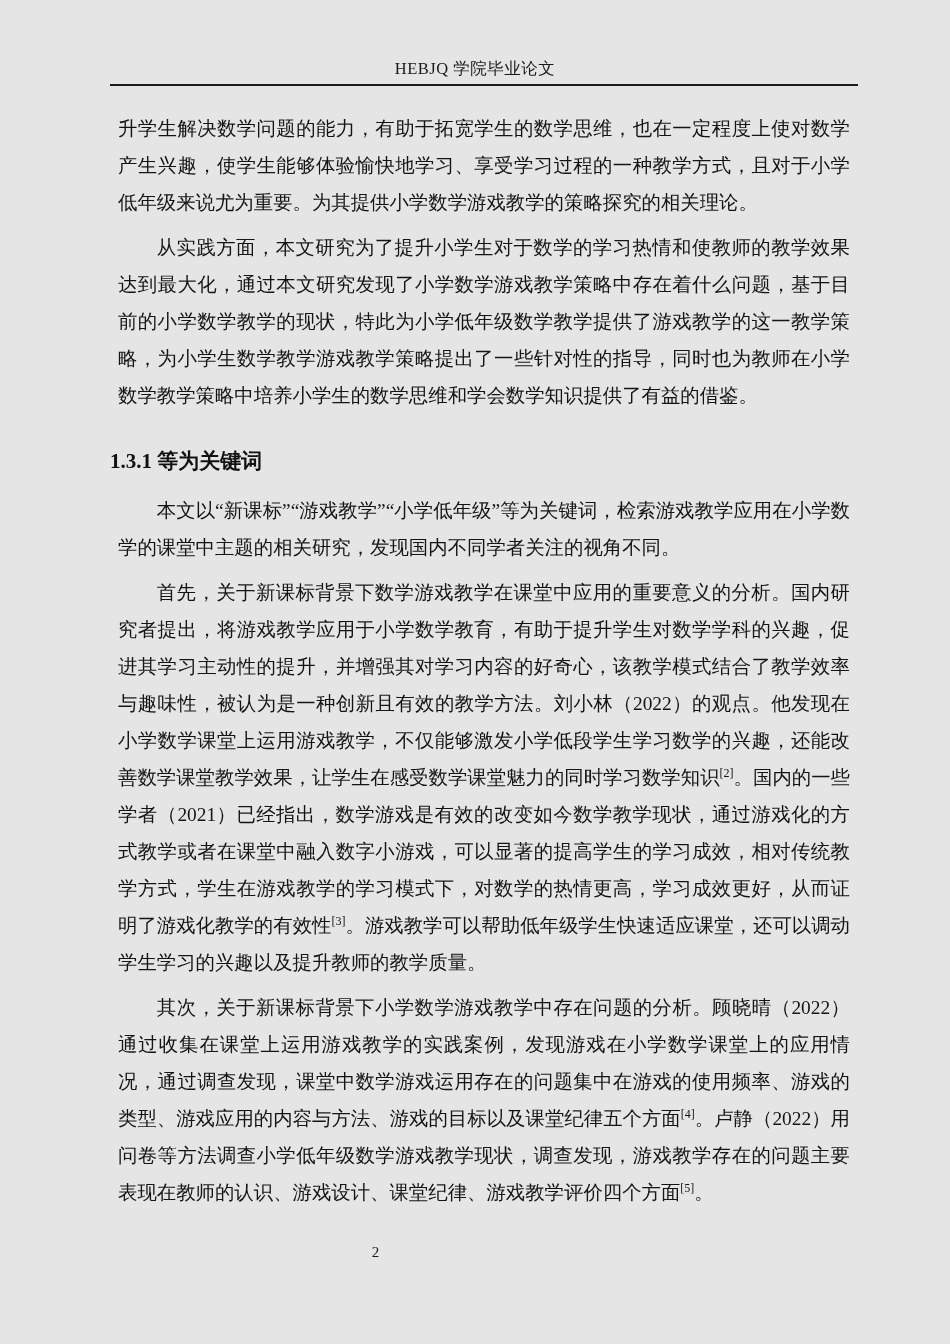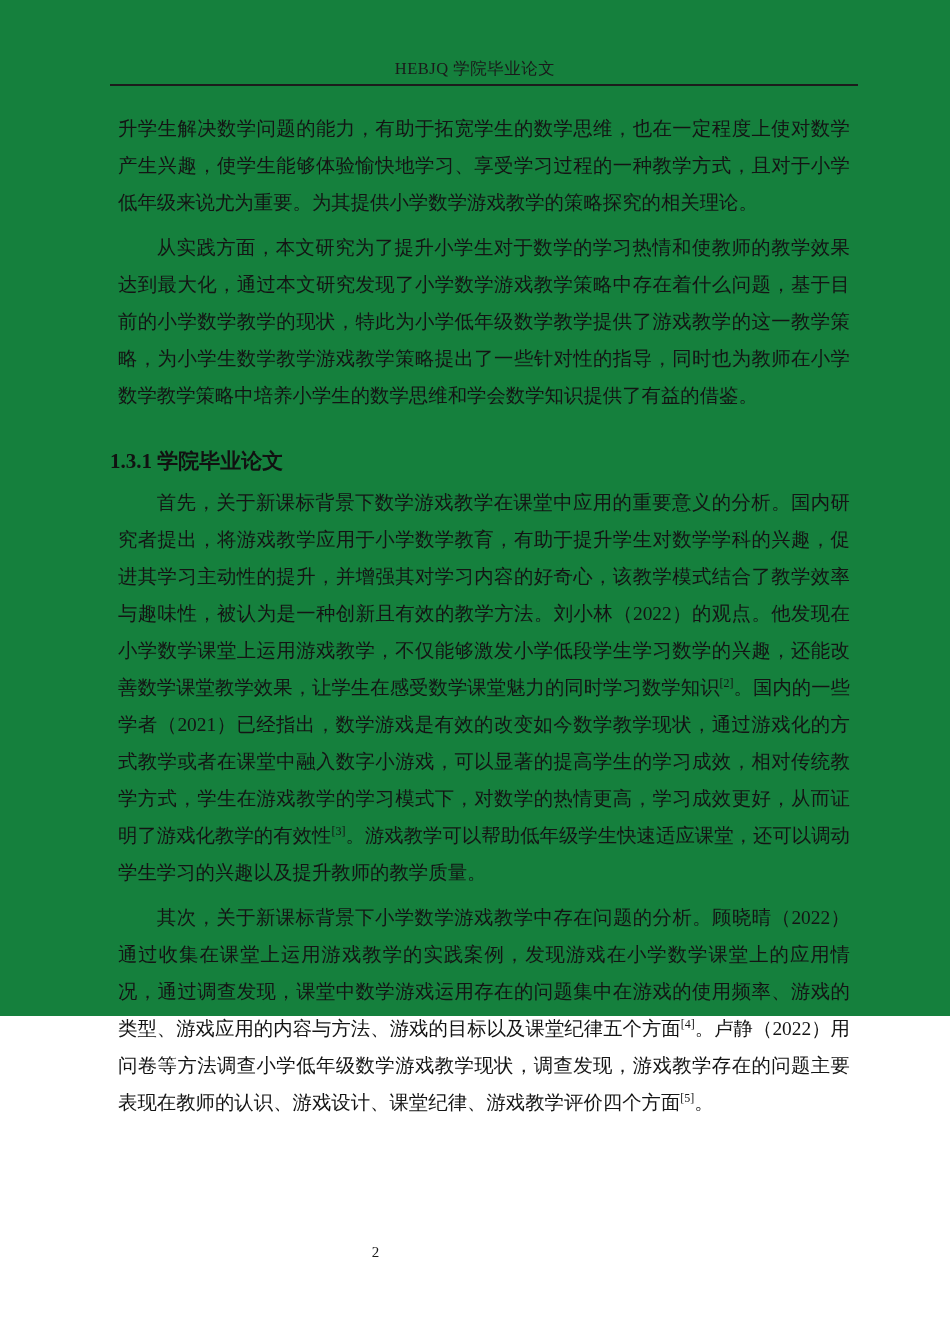--- a/index.html
+++ b/index.html
@@ -7,22 +7,22 @@
   body {
     width: 950px; height: 1344px;
     background: #ffffff;
     font-family: "Liberation Serif", serif;
     color: #141414;
     position: relative;
     overflow: hidden;
   }
   .page {
     position: relative;
-    width: 950px; height: 1016px;
-    background: #15803d;
+    width: 950px; height: 1344px;
+    background: #e5e5e5;
   }
   
   .header-title {
     position: absolute;
     top: 58px; left: 0; width: 950px;
     text-align: center;
     font-size: 16.5px;
     letter-spacing: 0.5px;
     color: #1a1a1a;
   }
@@ -87,22 +87,23 @@
   <div class="header-title">HEBJQ 学院毕业论文</div>
   <div class="header-rule"></div>
 
   <main class="content">
 
     <p class="body-para no-indent">升学生解决数学问题的能力，有助于拓宽学生的数学思维，也在一定程度上使对数学产生兴趣，使学生能够体验愉快地学习、享受学习过程的一种教学方式，且对于小学低年级来说尤为重要。为其提供小学数学游戏教学的策略探究的相关理论。</p>
 
     <p class="body-para">从实践方面，本文研究为了提升小学生对于数学的学习热情和使教师的教学效果达到最大化，通过本文研究发现了小学数学游戏教学策略中存在着什么问题，基于目前的小学数学教学的现状，特此为小学低年级数学教学提供了游戏教学的这一教学策略，为小学生数学教学游戏教学策略提出了一些针对性的指导，同时也为教师在小学数学教学策略中培养小学生的数学思维和学会数学知识提供了有益的借鉴。</p>
 
 
-    <h2 class="h-subsection">1.3.1 学院毕业论文</h2>
+    <h2 class="h-subsection">1.3.1 等为关键词</h2>
 
+    <p class="body-para after-subsection">本文以“新课标”“游戏教学”“小学低年级”等为关键词，检索游戏教学应用在小学数学的课堂中主题的相关研究，发现国内不同学者关注的视角不同。</p>
 
     <p class="body-para">首先，关于新课标背景下数学游戏教学在课堂中应用的重要意义的分析。国内研究者提出，将游戏教学应用于小学数学教育，有助于提升学生对数学学科的兴趣，促进其学习主动性的提升，并增强其对学习内容的好奇心，该教学模式结合了教学效率与趣味性，被认为是一种创新且有效的教学方法。刘小林（2022）的观点。他发现在小学数学课堂上运用游戏教学，不仅能够激发小学低段学生学习数学的兴趣，还能改善数学课堂教学效果，让学生在感受数学课堂魅力的同时学习数学知识<sup>[2]</sup>。国内的一些学者（2021）已经指出，数学游戏是有效的改变如今数学教学现状，通过游戏化的方式教学或者在课堂中融入数字小游戏，可以显著的提高学生的学习成效，相对传统教学方式，学生在游戏教学的学习模式下，对数学的热情更高，学习成效更好，从而证明了游戏化教学的有效性<sup>[3]</sup>。游戏教学可以帮助低年级学生快速适应课堂，还可以调动学生学习的兴趣以及提升教师的教学质量。</p>
 
     <p class="body-para">其次，关于新课标背景下小学数学游戏教学中存在问题的分析。顾晓晴（2022）通过收集在课堂上运用游戏教学的实践案例，发现游戏在小学数学课堂上的应用情况，通过调查发现，课堂中数学游戏运用存在的问题集中在游戏的使用频率、游戏的类型、游戏应用的内容与方法、游戏的目标以及课堂纪律五个方面<sup>[4]</sup>。卢静（2022）用问卷等方法调查小学低年级数学游戏教学现状，调查发现，游戏教学存在的问题主要表现在教师的认识、游戏设计、课堂纪律、游戏教学评价四个方面<sup>[5]</sup>。</p>
 
   </main>
 
   <div class="footer">
     <span>2</span>
   </div>

